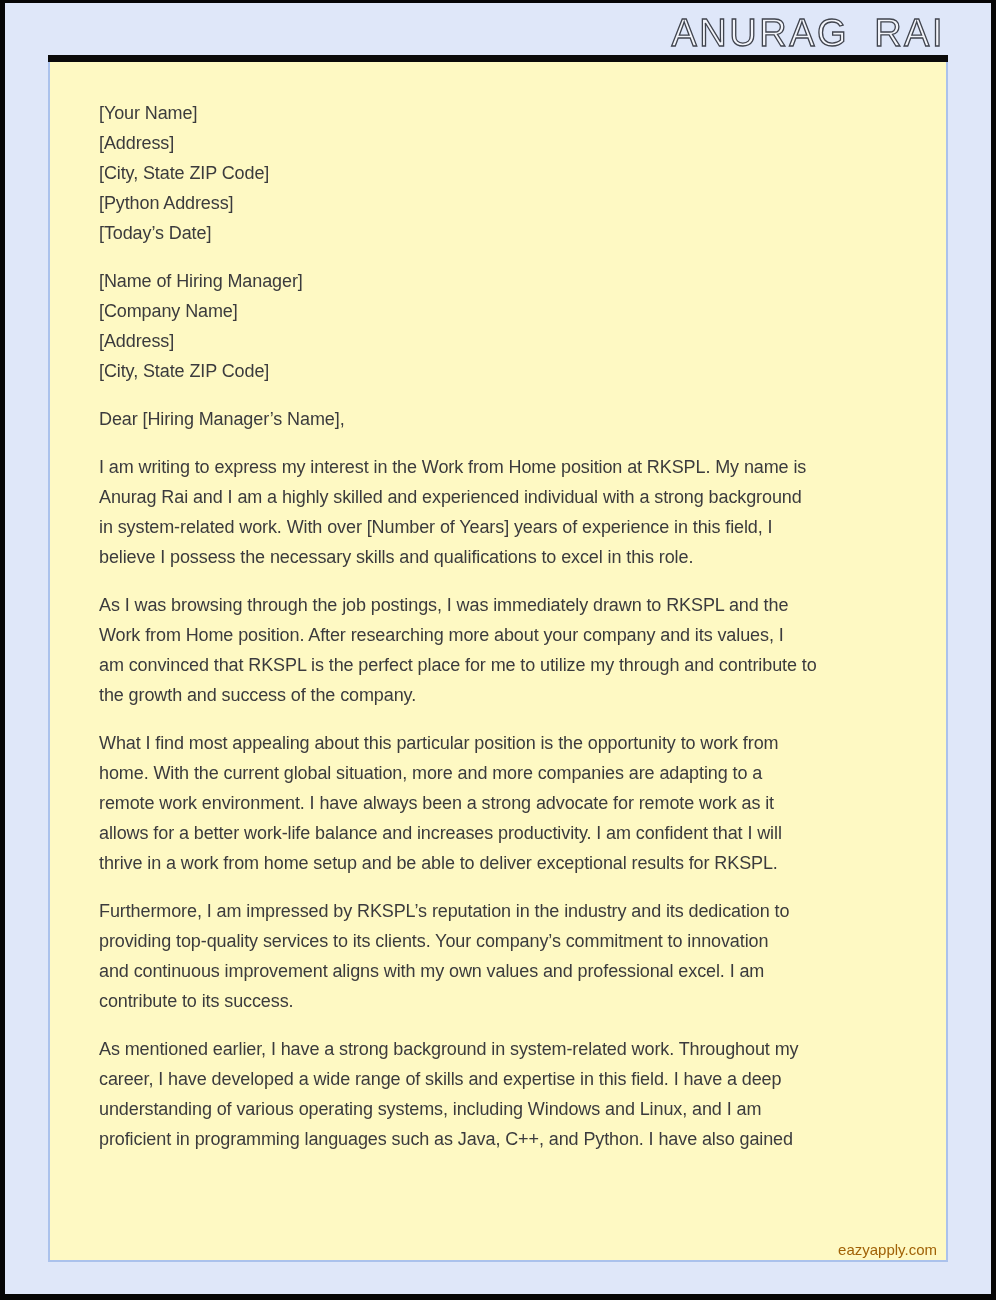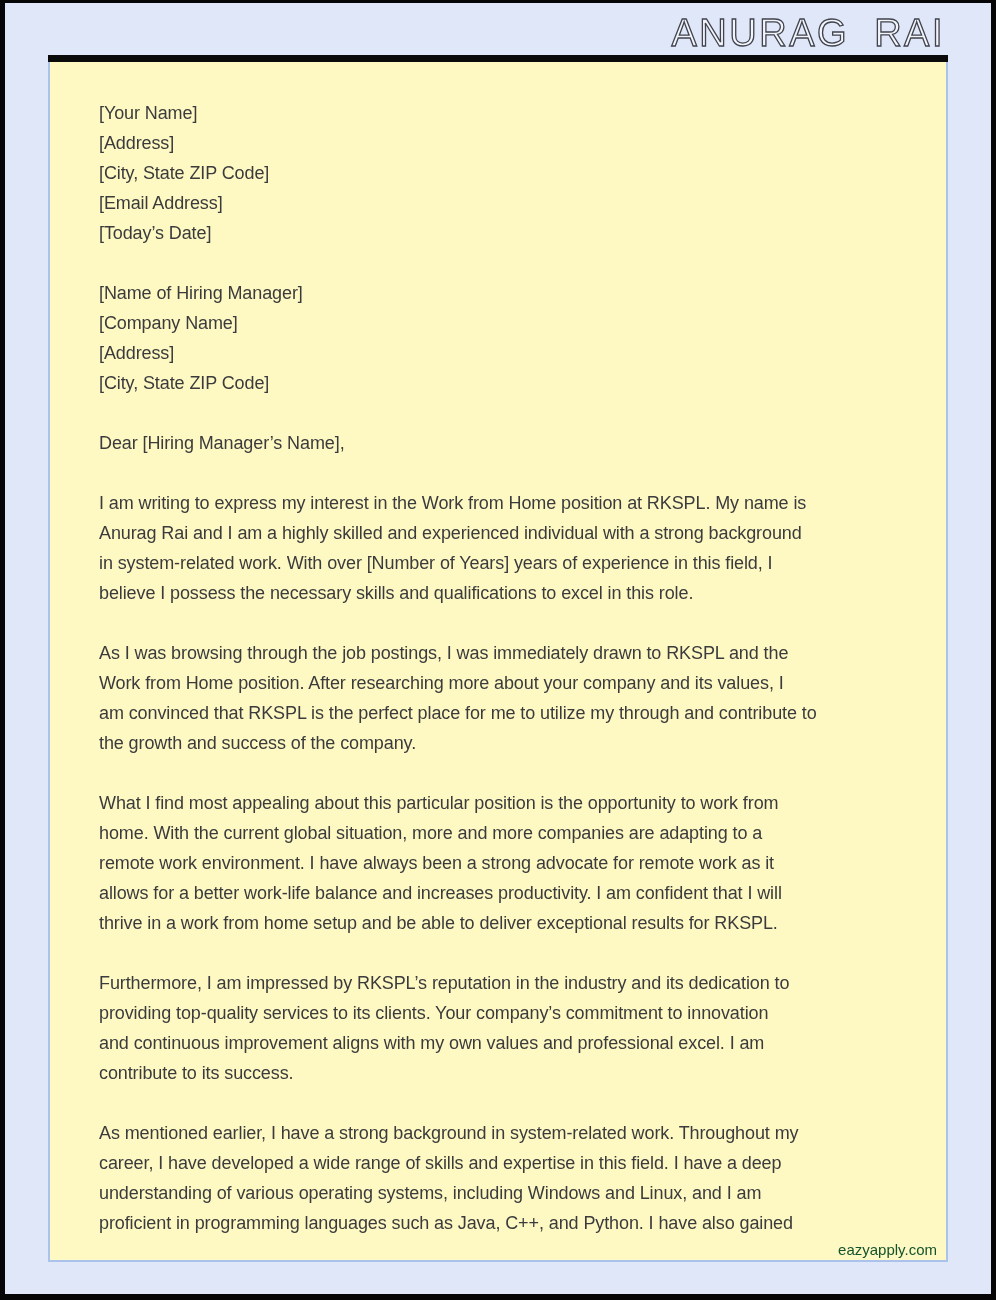--- a/index.html
+++ b/index.html
@@ -56,48 +56,48 @@
   .content {
     position: absolute;
     left: 49px;
     top: 36px;
     width: 800px;
     font-size: 18px;
     line-height: 30px;
     color: #3b3b3d;
     letter-spacing: -0.1px;
   }
-  .block + .block { margin-top: 30px; }
+  .block + .block { margin-top: 18px; }
   .line { height: 30px; white-space: nowrap; }
   .watermark {
     position: absolute;
     top: 1241px;
     right: 59px;
     font-size: 15px;
-    color: #14532d;
+    color: #a16207;
     z-index: 8;
   }
 </style>
 </head>
 <body>
 
 <div id="root">
 
   <div class="brand-name">ANURAG RAI</div>
 
   <div class="top-bar"></div>
 
   <div class="page">
     <div class="content">
 
       <div class="block">
         <div class="line">[Your Name]</div>
         <div class="line">[Address]</div>
         <div class="line">[City, State ZIP Code]</div>
-        <div class="line">[Email Address]</div>
+        <div class="line">[Python Address]</div>
         <div class="line">[Today’s Date]</div>
       </div>
 
       <div class="block">
         <div class="line">[Name of Hiring Manager]</div>
         <div class="line">[Company Name]</div>
         <div class="line">[Address]</div>
         <div class="line">[City, State ZIP Code]</div>
       </div>
 

